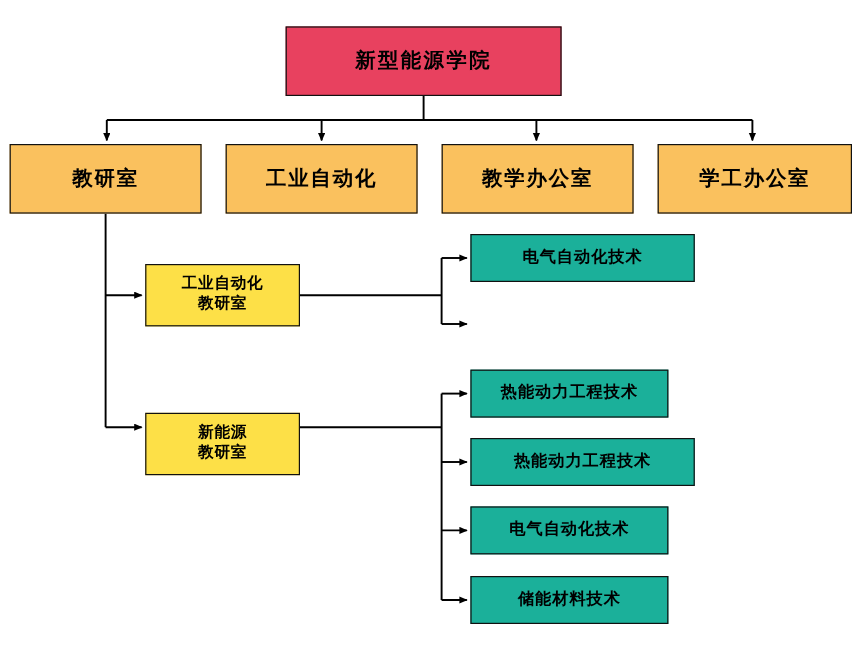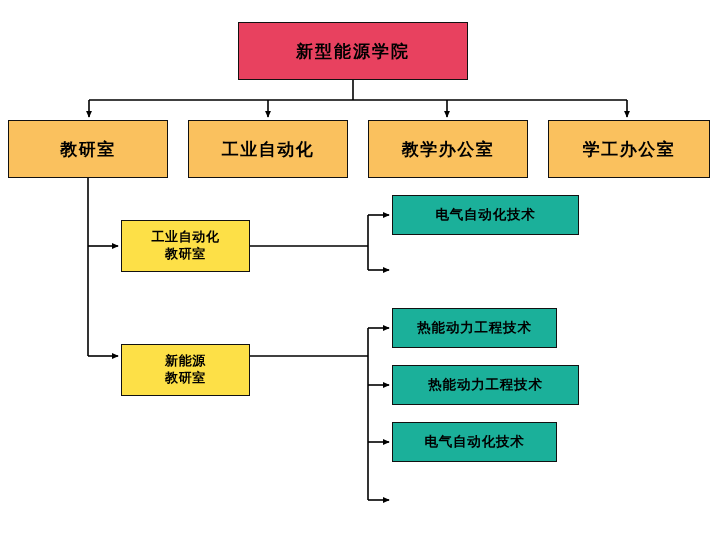--- a/index.html
+++ b/index.html
@@ -138,14 +138,17 @@
 
   <div class="node node-program" style="left:392px; top:308px; width:165px; height:40px;">
     <span>热能动力工程技术</span>
   </div>
   <div class="node node-program" style="left:392px; top:365px; width:187px; height:40px;">
     <span>热能动力工程技术</span>
   </div>
   <div class="node node-program" style="left:392px; top:422px; width:165px; height:40px;">
     <span>电气自动化技术</span>
   </div>
+  <div class="node node-program" style="left:392px; top:480px; width:165px; height:40px;">
+    <span>储能材料技术</span>
+  </div>
 
 </div>
 
 </body></html>

